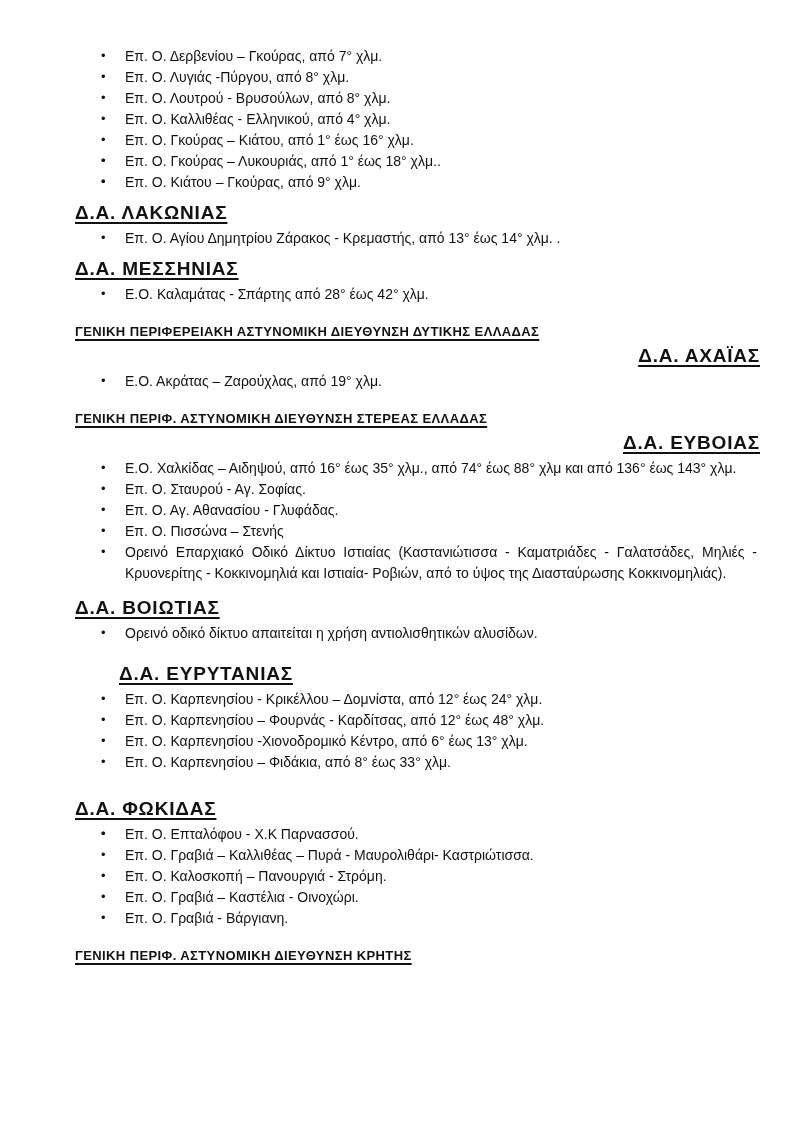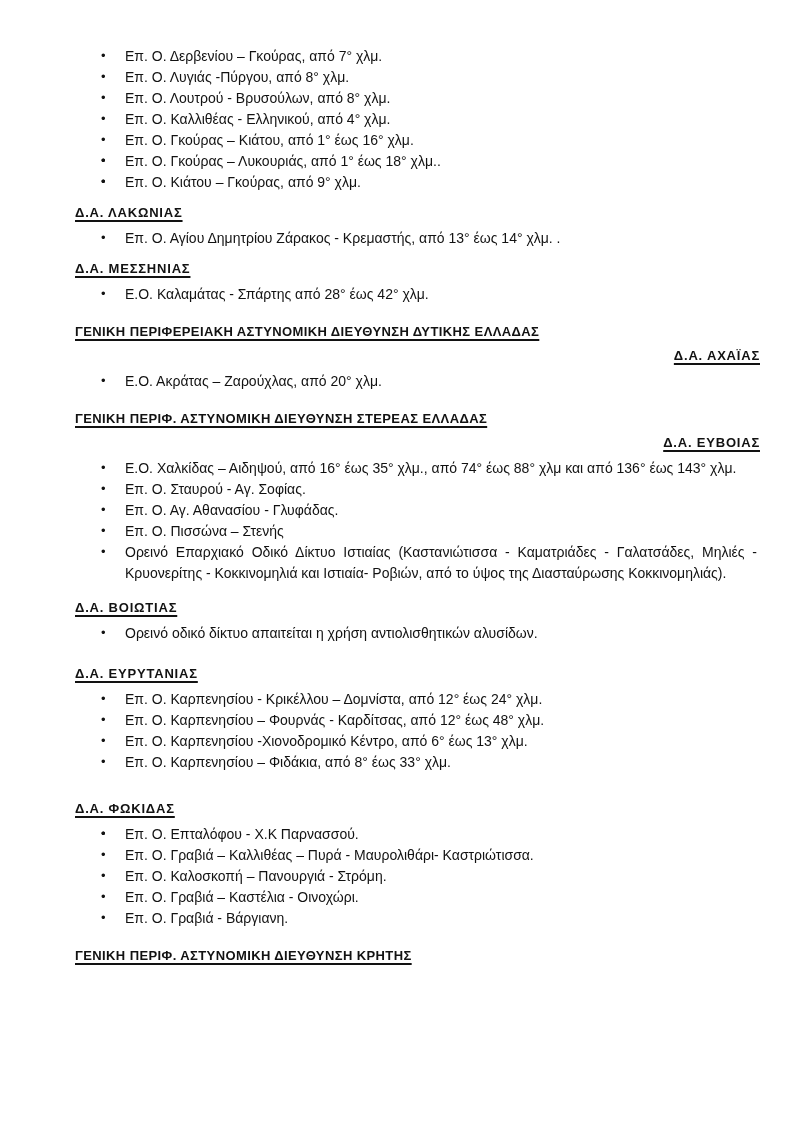--- a/index.html
+++ b/index.html
@@ -21,27 +21,27 @@
   ul.list { list-style: none; margin: 0 0 6px 0; padding: 0; }
   ul.list li { position: relative; padding-left: 50px; white-space: nowrap; }
   ul.list li .dot { position: absolute; left: 26px; top: -1px; font-size: 13px; }
   ul.list li.wrap { white-space: normal; text-align: justify; width: 682px; box-sizing: border-box; }
   .h1 {
     font-size: 13px; line-height: 22px; font-weight: bold;
     letter-spacing: 0.4px; margin: 16px 0 3px 0;
     text-decoration: underline; text-underline-offset: 3px; text-decoration-thickness: 1.5px;
   }
   .h2 {
-    font-size: 13px; line-height: 20px; font-weight: bold;
+    font-size: 19px; line-height: 20px; font-weight: bold;
     letter-spacing: 0.8px; margin: 10px 0 5px 0;
     text-decoration: underline; text-underline-offset: 3px; text-decoration-thickness: 1.5px;
   }
   .h2.after-h1 { margin-top: 3px; text-align: right; }
   .h2.sp1 { margin-top: 14px; }
-  .h2.sp2 { margin-top: 20px; }
+  .h2.sp2 { margin-top: 20px; margin-left: 44px; }
   .h2.sp3 { margin-top: 26px; }
 </style>
 </head>
 <body>
 
 <div class="page">
 
   <ul class="list">
     <li><span class="dot">•</span><span>Επ. Ο. Δερβενίου – Γκούρας, από 7° χλμ.</span></li>
     <li><span class="dot">•</span><span>Επ. Ο. Λυγιάς -Πύργου, από 8° χλμ.</span></li>
@@ -60,21 +60,21 @@
   </ul>
 
   <div class="h2">Δ.Α. ΜΕΣΣΗΝΙΑΣ</div>
   <ul class="list">
     <li><span class="dot">•</span><span>Ε.Ο. Καλαμάτας - Σπάρτης από 28° έως 42° χλμ.</span></li>
   </ul>
 
   <div class="h1">ΓΕΝΙΚΗ ΠΕΡΙΦΕΡΕΙΑΚΗ ΑΣΤΥΝΟΜΙΚΗ ΔΙΕΥΘΥΝΣΗ ΔΥΤΙΚΗΣ ΕΛΛΑΔΑΣ</div>
   <div class="h2 after-h1">Δ.Α. ΑΧΑΪΑΣ</div>
   <ul class="list">
-    <li><span class="dot">•</span><span>Ε.Ο. Ακράτας – Ζαρούχλας, από 20° χλμ.</span></li>
+    <li><span class="dot">•</span><span>Ε.Ο. Ακράτας – Ζαρούχλας, από 19° χλμ.</span></li>
   </ul>
 
   <div class="h1">ΓΕΝΙΚΗ ΠΕΡΙΦ. ΑΣΤΥΝΟΜΙΚΗ ΔΙΕΥΘΥΝΣΗ ΣΤΕΡΕΑΣ ΕΛΛΑΔΑΣ</div>
   <div class="h2 after-h1">Δ.Α. ΕΥΒΟΙΑΣ</div>
   <ul class="list">
     <li><span class="dot">•</span><span>Ε.Ο. Χαλκίδας – Αιδηψού, από 16° έως 35° χλμ., από 74° έως 88° χλμ και από 136° έως 143° χλμ.</span></li>
     <li><span class="dot">•</span><span>Επ. Ο. Σταυρού - Αγ. Σοφίας.</span></li>
     <li><span class="dot">•</span><span>Επ. Ο. Αγ. Αθανασίου - Γλυφάδας.</span></li>
     <li><span class="dot">•</span><span>Επ. Ο. Πισσώνα – Στενής</span></li>
     <li class="wrap"><span class="dot">•</span><span>Ορεινό Επαρχιακό Οδικό Δίκτυο Ιστιαίας (Καστανιώτισσα - Καματριάδες - Γαλατσάδες, Μηλιές - Κρυονερίτης - Κοκκινομηλιά και Ιστιαία- Ροβιών, από το ύψος της Διασταύρωσης Κοκκινομηλιάς).</span></li>

